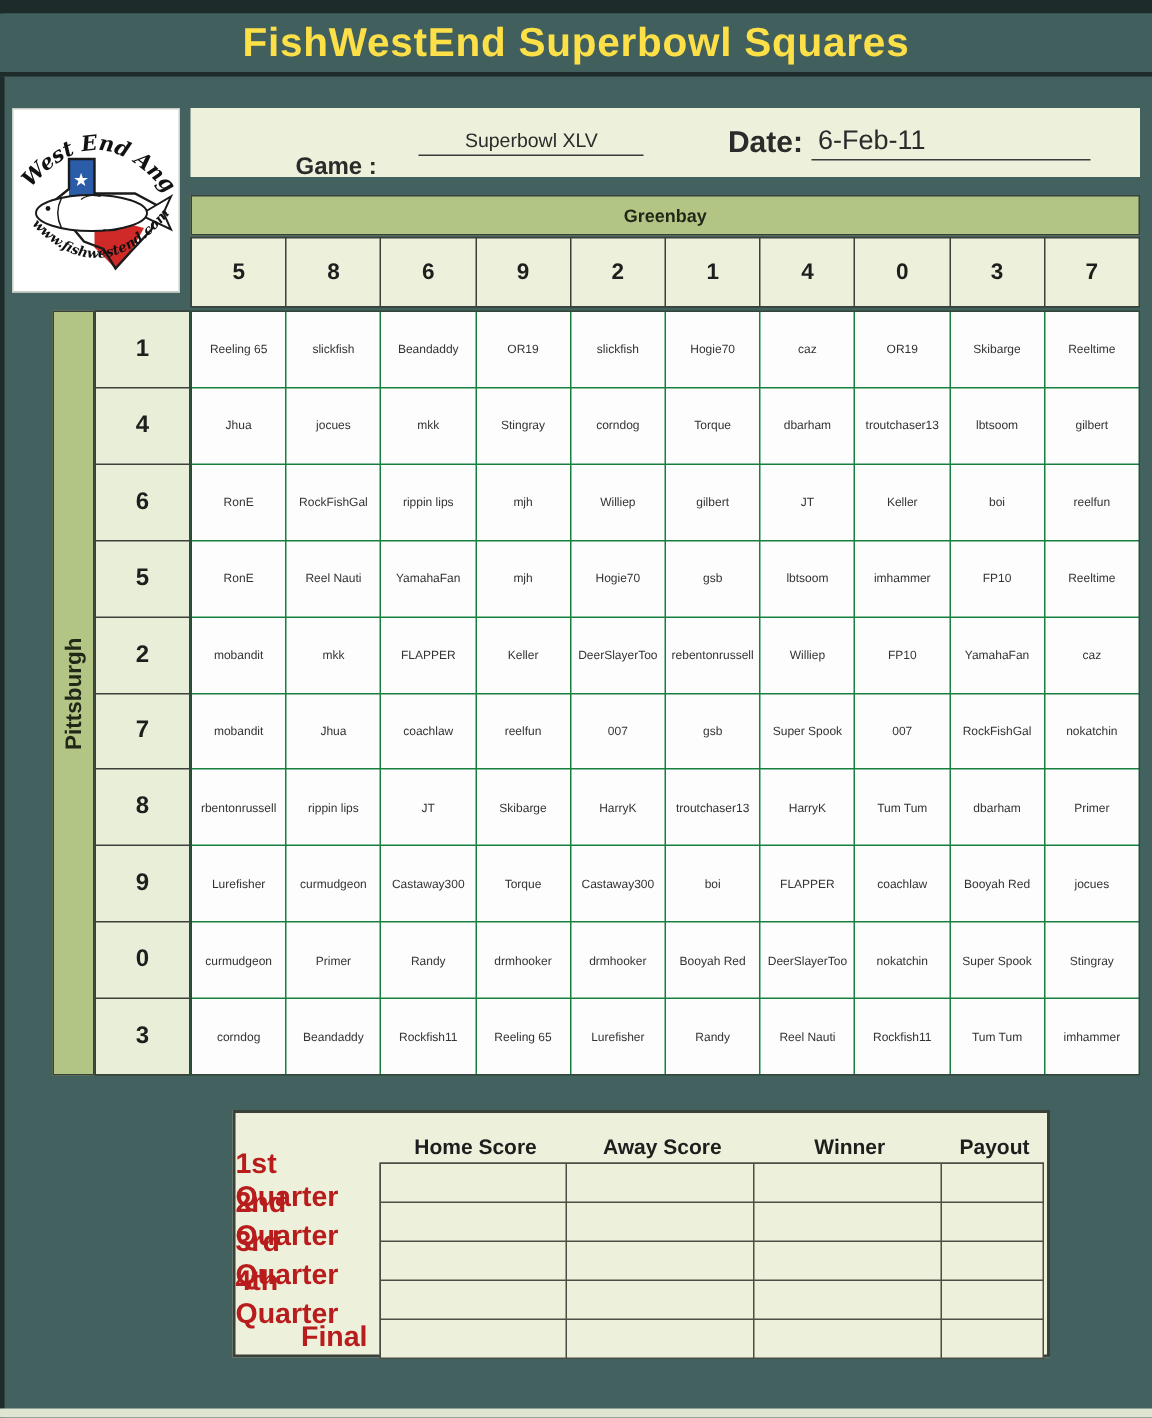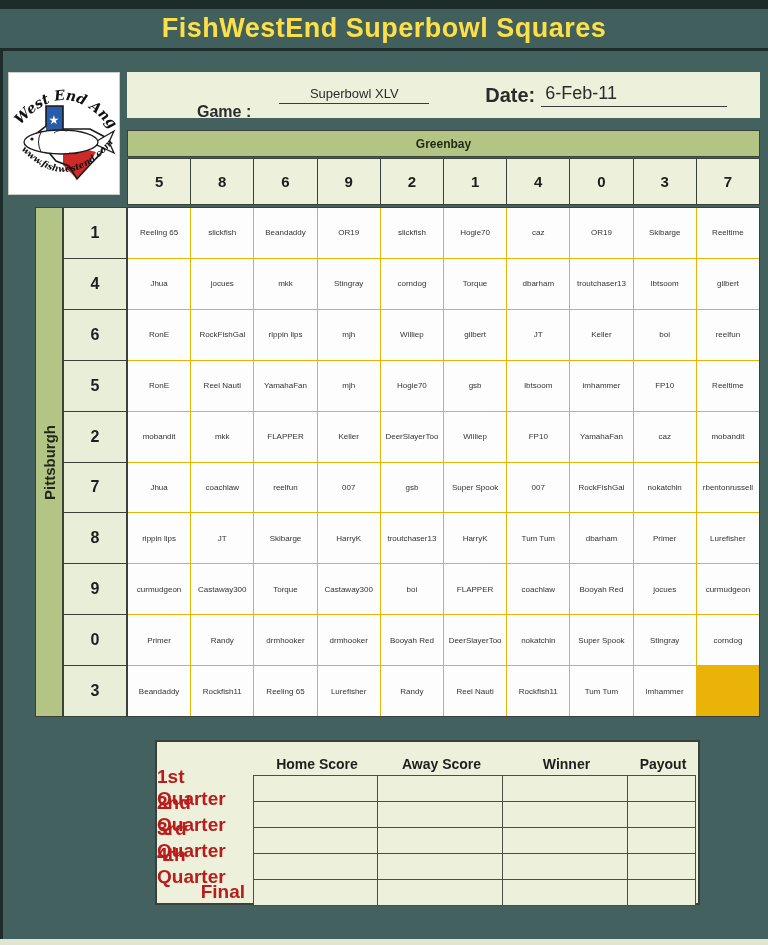--- a/index.html
+++ b/index.html
@@ -69,21 +69,21 @@
     display:grid;grid-template-rows:repeat(10,1fr);
     gap:1px;background:#39413a;border:1px solid #39413a;box-sizing:border-box;
   }
   .rownum-cell{
     background:#e9eed8;display:flex;align-items:center;justify-content:center;
     font-weight:bold;font-size:16px;color:#1e1e1e;
   }
   .gridcells{
     position:absolute;left:127px;top:207px;width:633px;height:510px;
     display:grid;grid-template-columns:repeat(10,1fr);grid-template-rows:repeat(10,1fr);
-    gap:1px;background:#eab308;border:1px solid #39413a;box-sizing:border-box;
+    gap:1px;background:#15803d;border:1px solid #39413a;box-sizing:border-box;
   }
   .grid-cell{
     background:#fdfdfd;display:flex;align-items:center;justify-content:center;
     font-size:8px;color:#333333;overflow:hidden;white-space:nowrap;
   }
 
   .score-panel{
     position:absolute;left:155px;top:740px;width:545px;height:165px;
     background:#edf0da;border:2px solid #39413a;box-sizing:border-box;
   }
@@ -231,20 +231,21 @@
     <div class="grid-cell">gsb</div>
     <div class="grid-cell">lbtsoom</div>
     <div class="grid-cell">imhammer</div>
     <div class="grid-cell">FP10</div>
     <div class="grid-cell">Reeltime</div>
     <div class="grid-cell">mobandit</div>
     <div class="grid-cell">mkk</div>
     <div class="grid-cell">FLAPPER</div>
     <div class="grid-cell">Keller</div>
     <div class="grid-cell">DeerSlayerToo</div>
+    <div class="grid-cell">rebentonrussell</div>
     <div class="grid-cell">Williep</div>
     <div class="grid-cell">FP10</div>
     <div class="grid-cell">YamahaFan</div>
     <div class="grid-cell">caz</div>
     <div class="grid-cell">mobandit</div>
     <div class="grid-cell">Jhua</div>
     <div class="grid-cell">coachlaw</div>
     <div class="grid-cell">reelfun</div>
     <div class="grid-cell">007</div>
     <div class="grid-cell">gsb</div>

